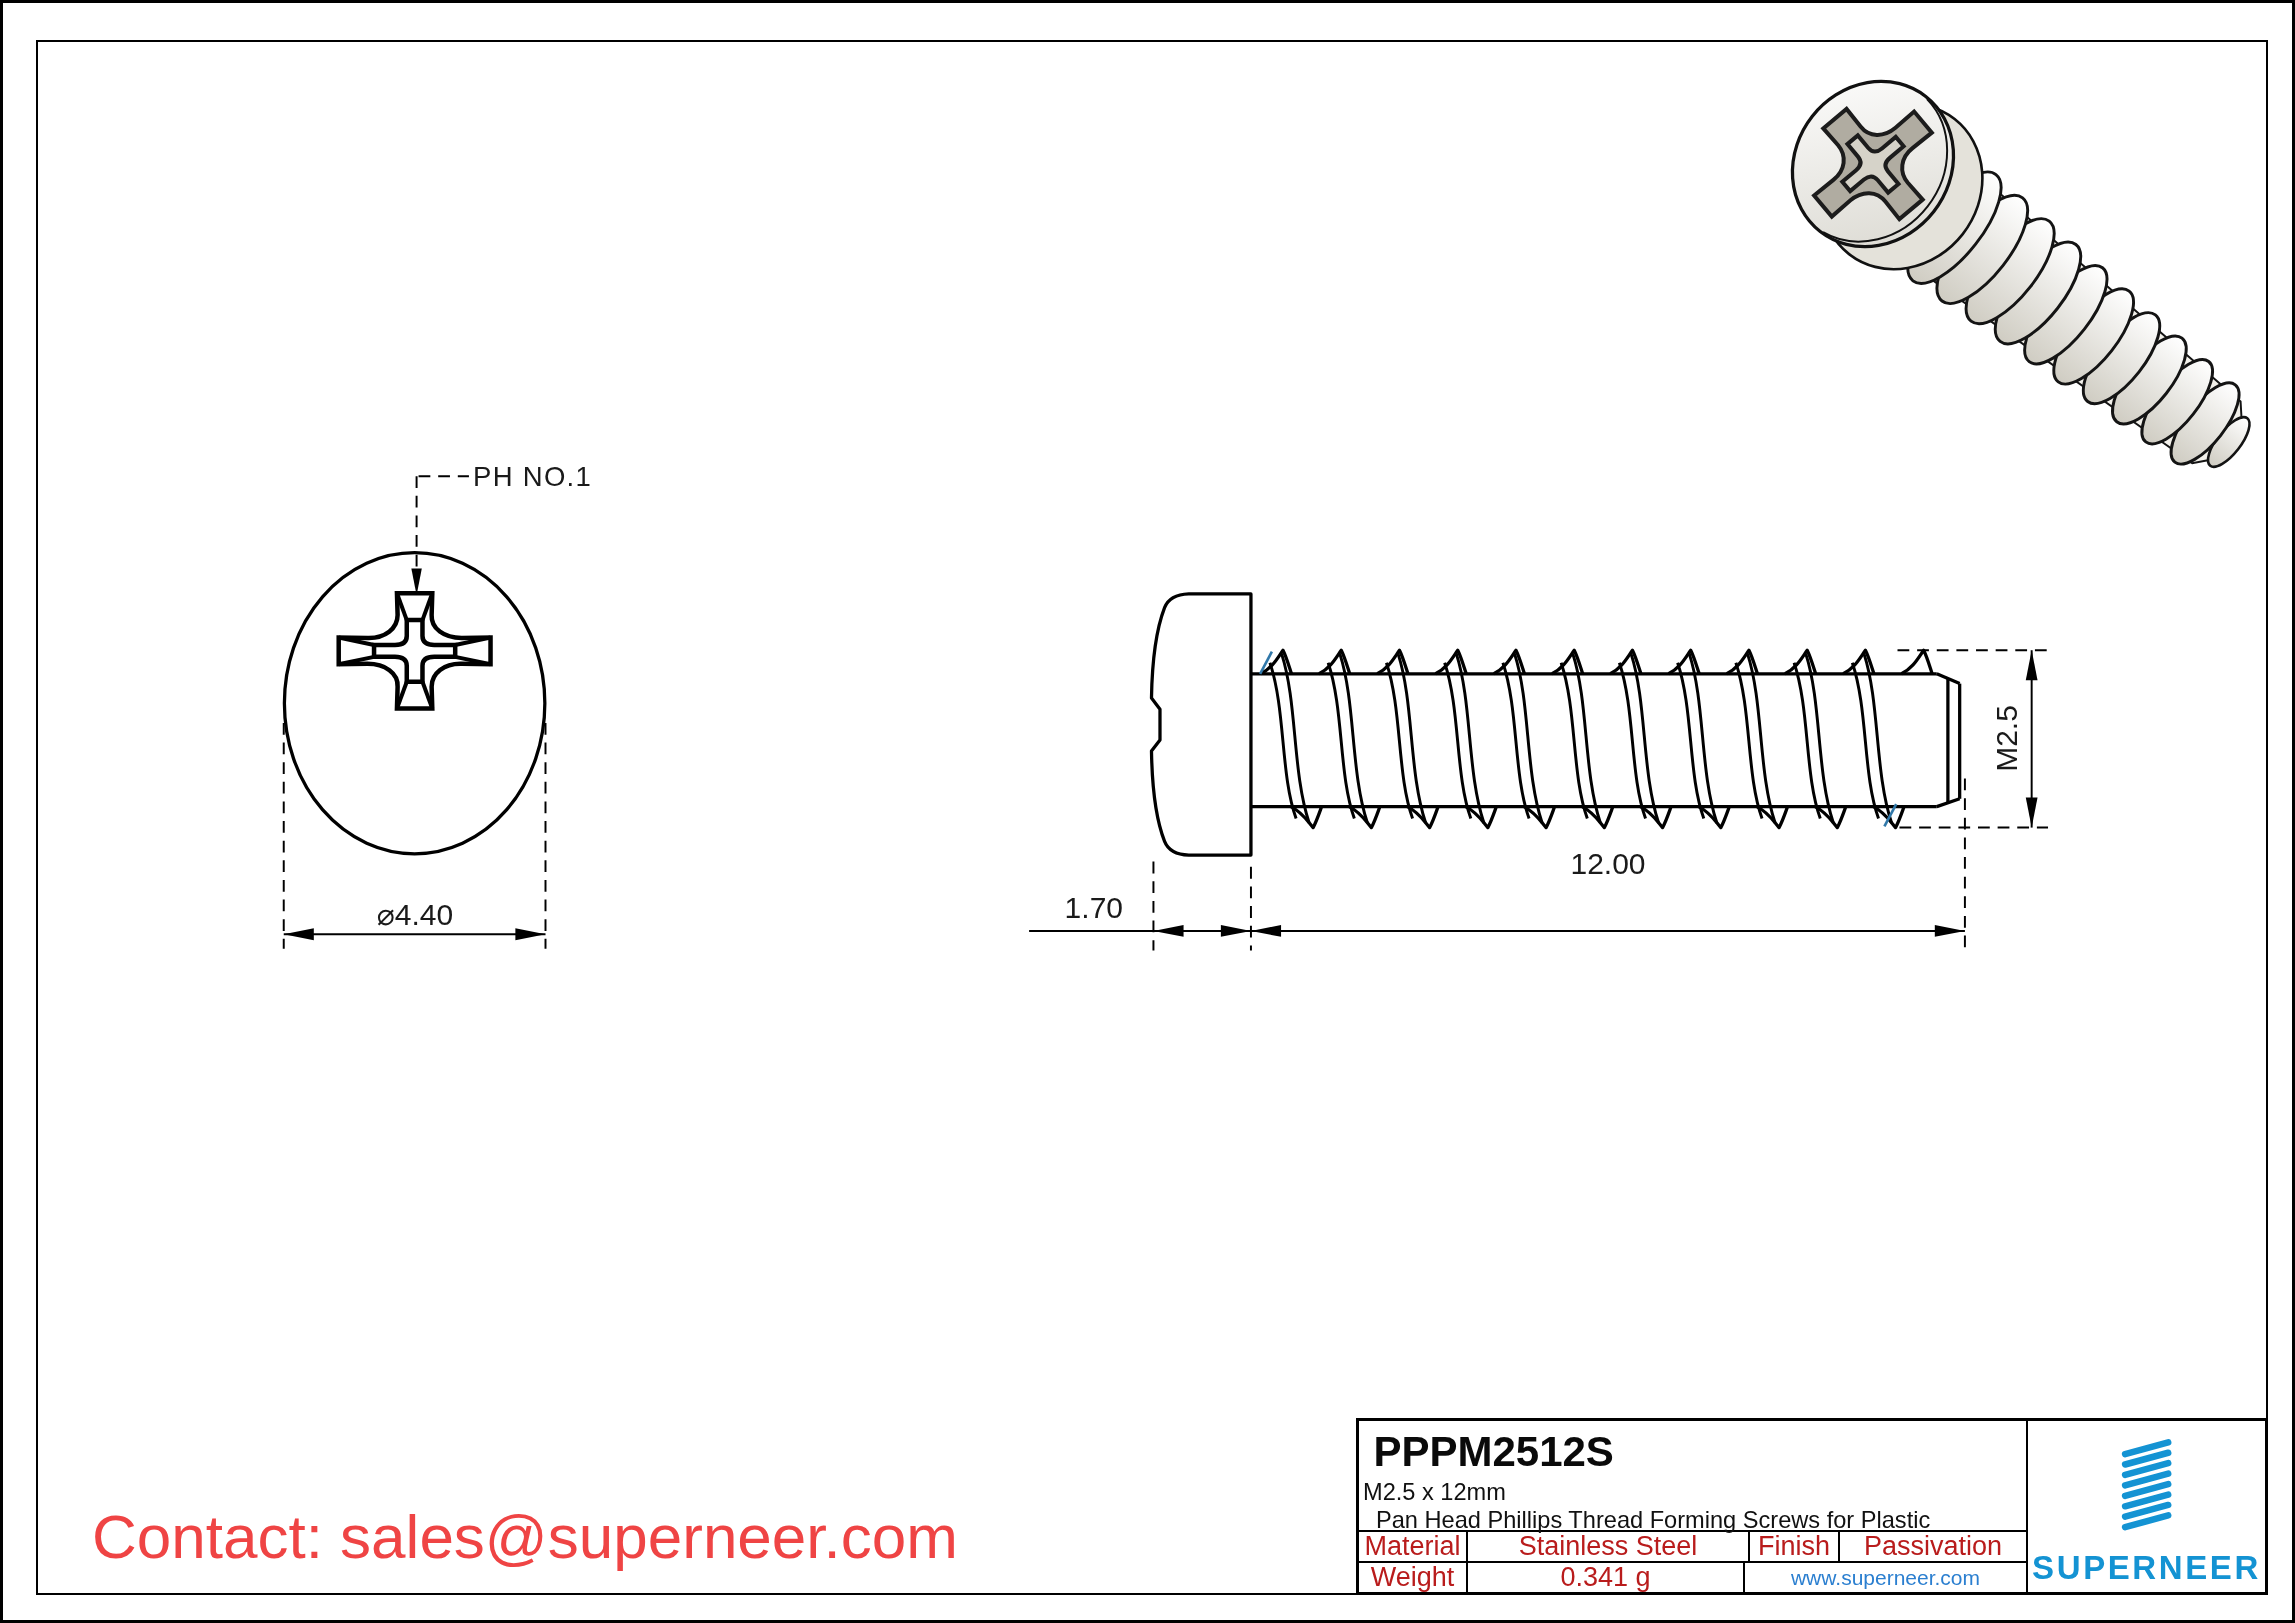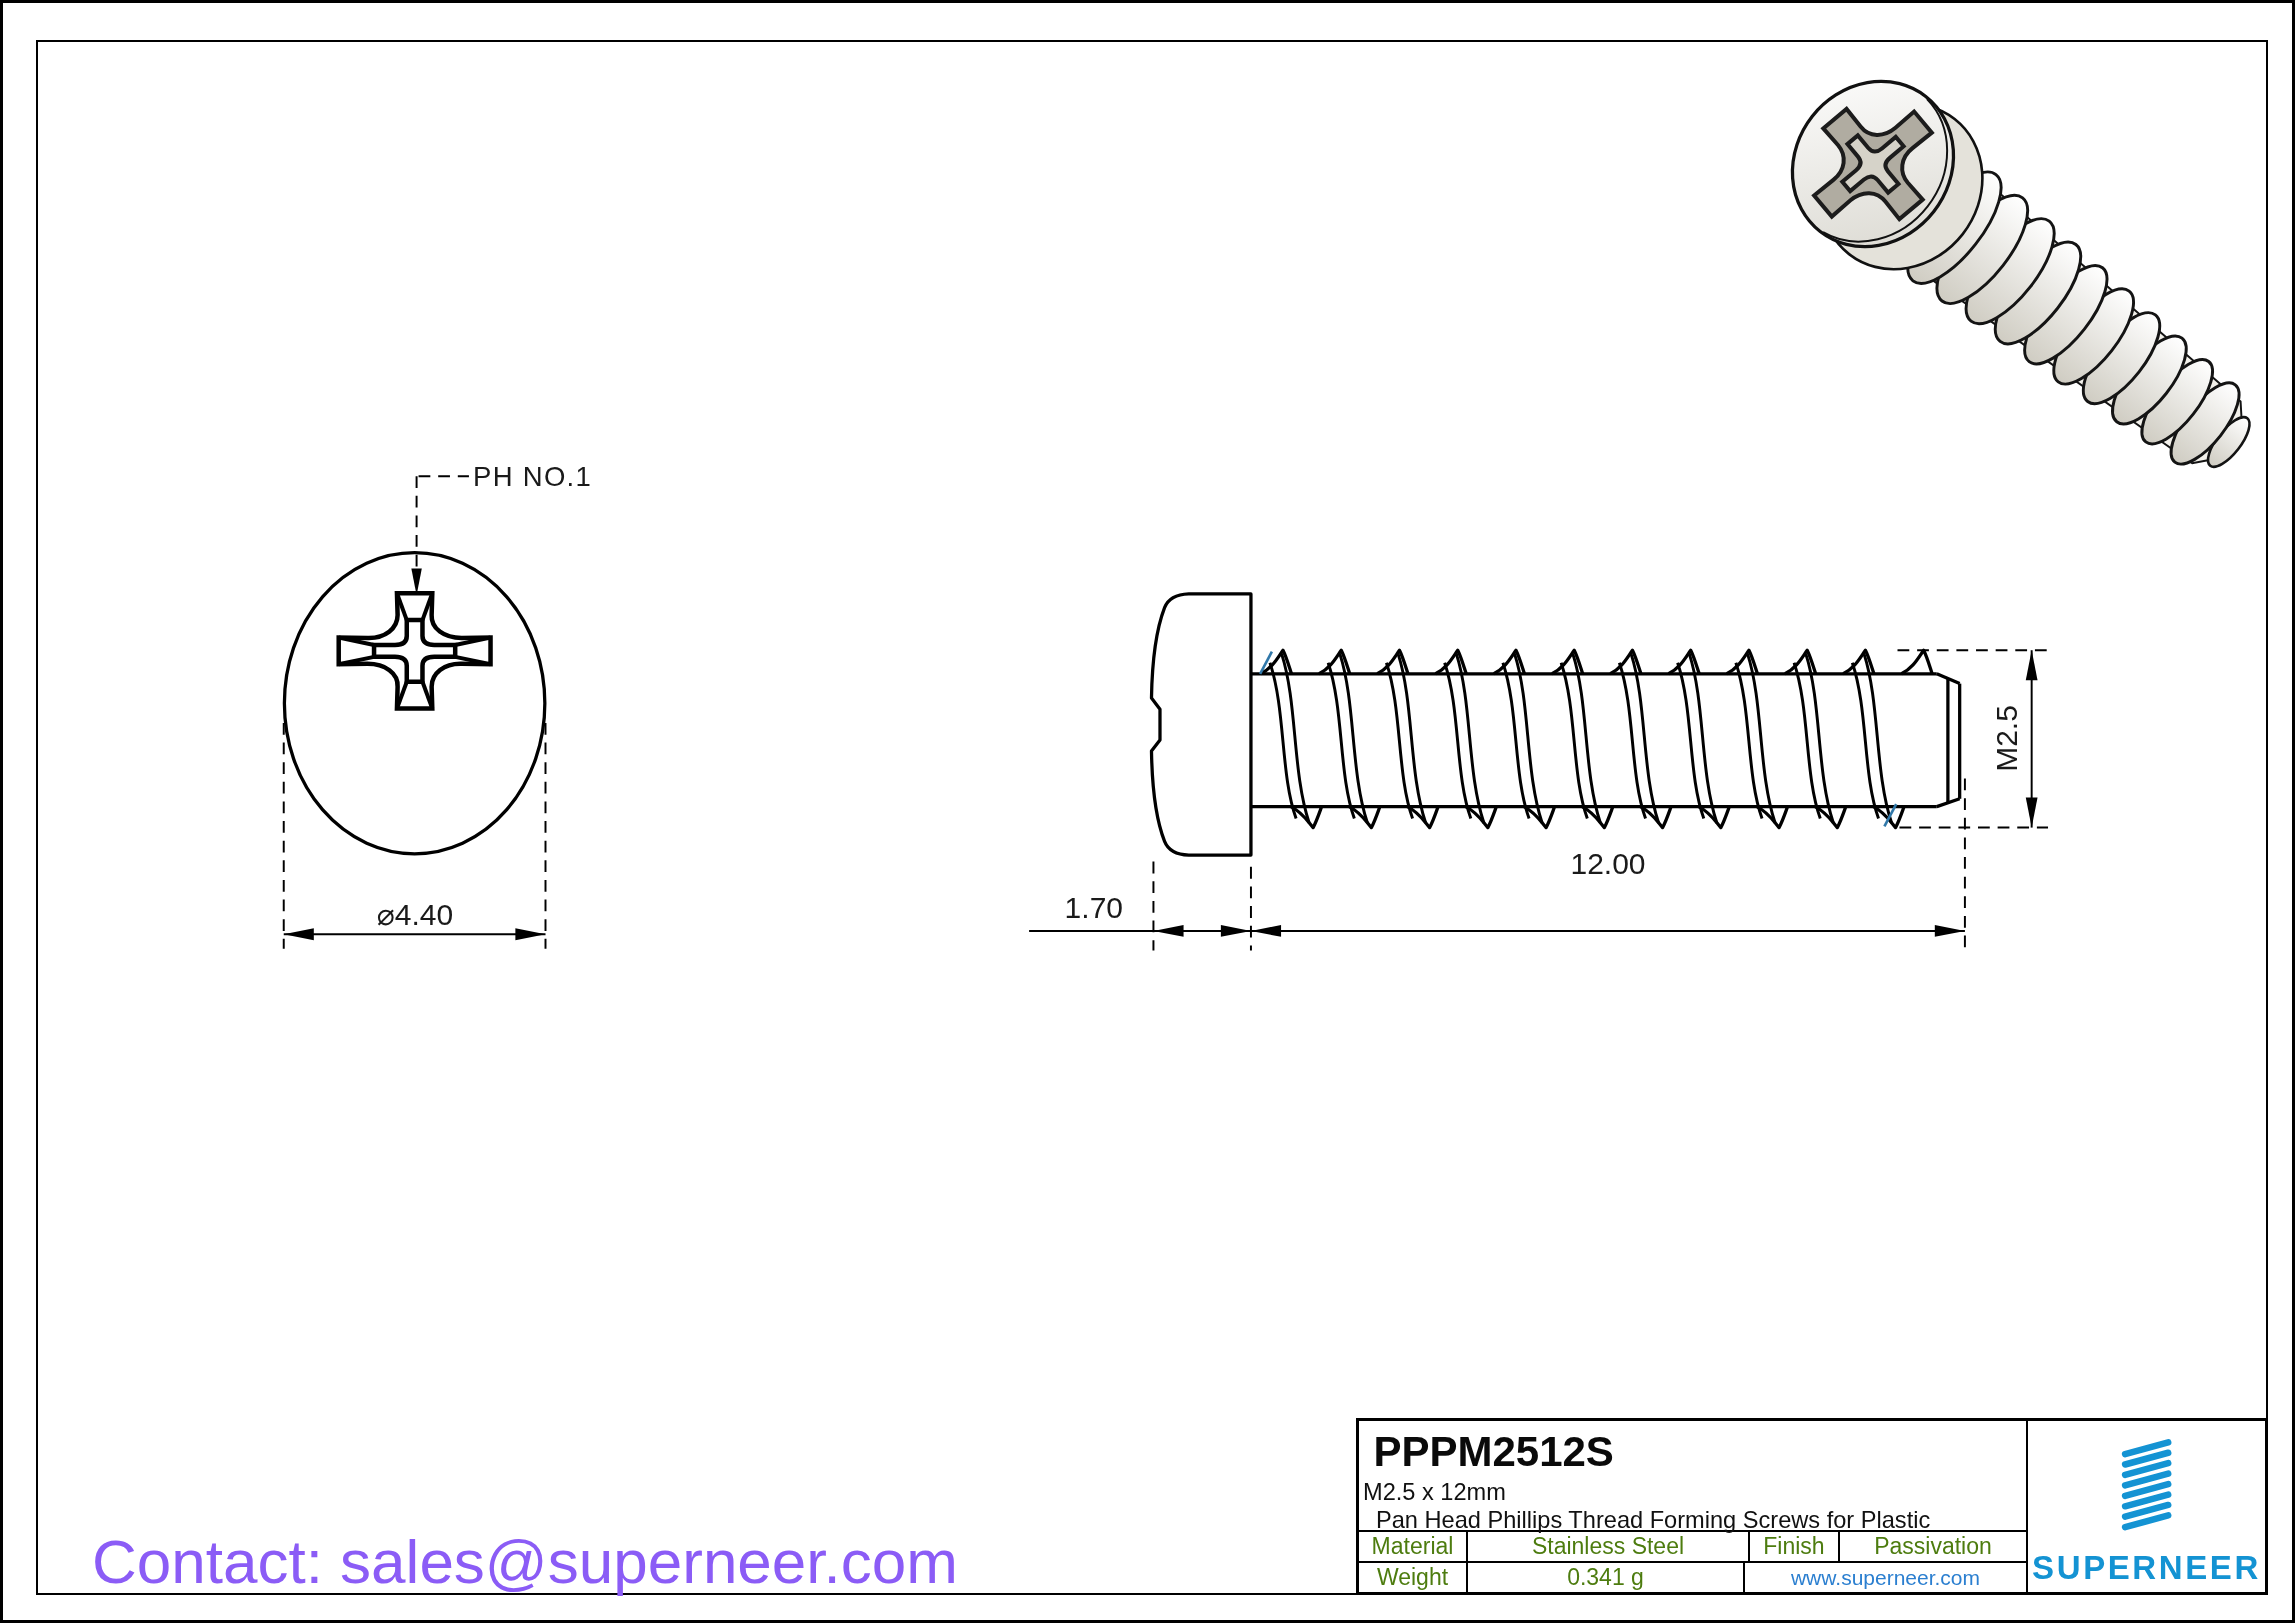--- a/index.html
+++ b/index.html
@@ -18,36 +18,36 @@
   }
   #label-ph{left:470px; top:458px; font-size:27.5px; letter-spacing:1.3px;}
   #label-dia{left:281px; top:894px; width:262px; text-align:center; font-size:30px;}
   #label-headh{left:1001px; top:888px; width:119px; text-align:right; font-size:30px;}
   #label-len{left:1474px; top:844px; width:262px; text-align:center; font-size:30px;}
   #label-thread{
     left:1931px; top:717px; width:144px; height:37px; line-height:37px;
     text-align:center; font-size:30px; transform:rotate(-90deg);
   }
   #contact-line{
-    position:absolute; left:89px; top:1498px; font-size:62px; color:#8b5cf6;margin-top:25px;
+    position:absolute; left:89px; top:1498px; font-size:62px; color:#ef4444;
   }
   
   #title-block{
     position:absolute; left:1353px; top:1415px; width:912px; height:177px;
     border:3.3px solid #000; box-sizing:border-box; display:flex; background:#fff;
   }
   #tb-left{width:667px; display:flex; flex-direction:column;}
   #tb-info{position:relative; height:113px;}
   #tb-part{position:absolute; left:14.4px; top:6.5px; font-size:42px; font-weight:bold; color:#0a0a0a;}
   #tb-size{position:absolute; left:4px; top:58px; font-size:23.6px; color:#111;}
   #tb-desc{position:absolute; left:17px; top:86px; font-size:23.6px; color:#111;}
   .tb-row{display:flex; border-top:2px solid #000; height:29px; flex:0 0 auto;}
   .tb-cell{
     display:flex; align-items:center; justify-content:center;
-    font-size:23px; color:#4d7c0f; box-sizing:border-box; height:100%;
+    font-size:27px; color:#b91c1c; box-sizing:border-box; height:100%;
   }
   .bl{border-left:2px solid #000;}
   #tb-logo-cell{
     flex:1; border-left:2.6px solid #000; position:relative; box-sizing:border-box;
   }
   #brand-word{
     position:absolute; left:0; right:0; top:128px; text-align:center;
     font-size:33px; font-weight:bold; letter-spacing:2.6px;
   }
   #tb-link{font-size:21px;}

